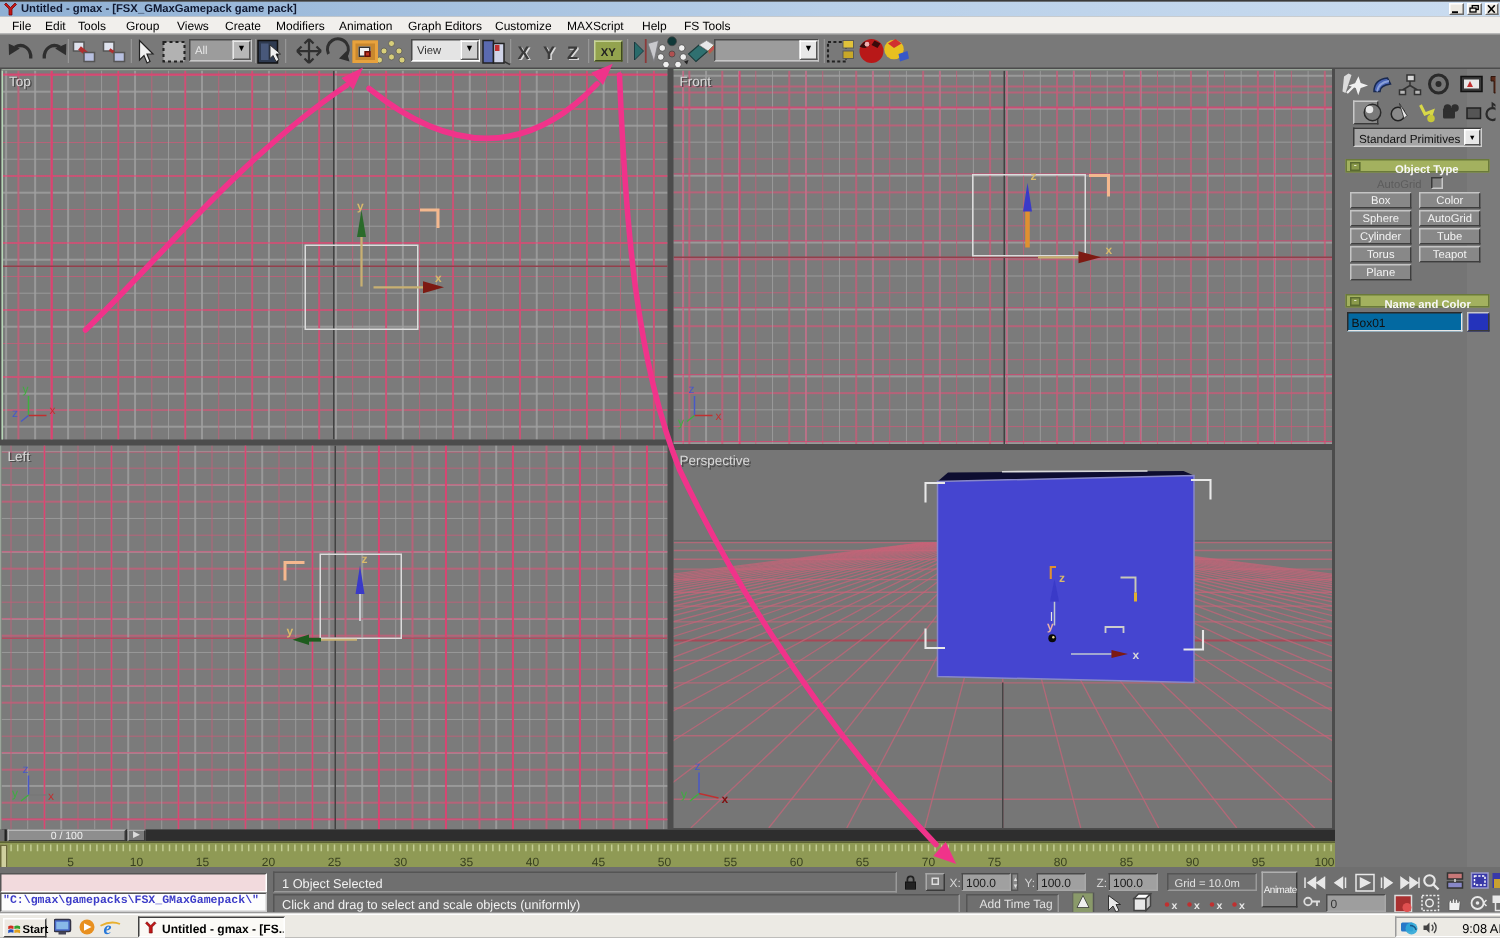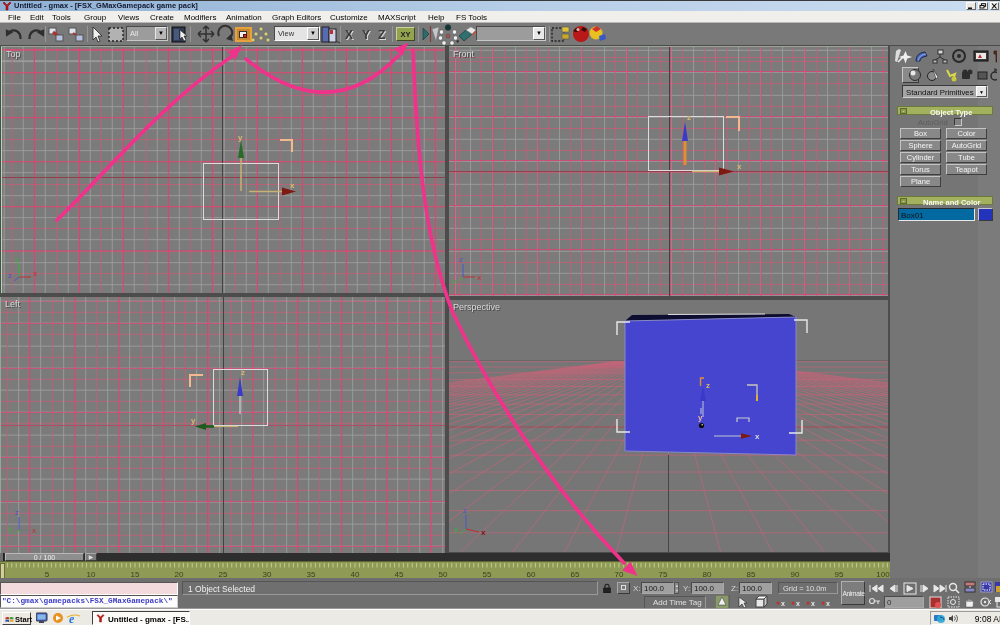--- a/index.html
+++ b/index.html
@@ -721,20 +721,23 @@
   <div id="statusbar" class="abs">
 
     <div class="abs" style="left:0;top:4px;width:178px;height:13px;background:#f2dadd;border:1px solid;border-color:#555 #fff #fff #555"></div>
     <div class="abs" style="left:0;top:17px;width:178px;height:13px;background:#fdfdfd;border:1px solid;border-color:#555 #ccc #ccc #555;overflow:hidden">
       <span style="position:absolute;left:1px;top:1px;font-family:'Liberation Mono',monospace;font-size:7.7px;font-weight:bold;color:#3c3cc8;white-space:nowrap">"C:\gmax\gamepacks\FSX_GMaxGamepack\"</span>
     </div>
 
     <div class="abs" style="left:182px;top:3px;width:416px;height:14px;border:1px solid;border-color:#555 #9a9a9a #9a9a9a #555">
       <span style="position:absolute;left:5px;top:2px;font-size:8.5px;color:#f2f2f2">1 Object Selected</span>
     </div>
+    <div class="abs" style="left:182px;top:18px;width:458px;height:13px;border:1px solid;border-color:#555 #9a9a9a #9a9a9a #555">
+      <span style="position:absolute;left:5px;top:1px;font-size:8.5px;color:#f2f2f2">Click and drag to select and scale objects (uniformly)</span>
+    </div>
 
     <svg class="abs" style="left:602px;top:5px;width:10px;height:10px" viewBox="0 0 12 12">
       <rect x="2" y="6" width="8" height="6" fill="#222" stroke="#111" stroke-width="0.8"></rect>
       <path d="M3.5,6 V4 a2.5,2.5 0 0 1 5,0 V6" fill="none" stroke="#222" stroke-width="1.4"></path>
     </svg>
     <div class="abs" style="left:617px;top:4px;width:13px;height:12px;background:#7a7a7a;border:1px solid;border-color:#a8a8a8 #3a3a3a #3a3a3a #a8a8a8">
       <div class="abs" style="left:3px;top:2px;width:5px;height:5px;border:1px solid #ddd"></div>
     </div>
 
     <span class="abs" style="left:633px;top:6px;font-size:8px;color:#d5d5d5">X:</span>

